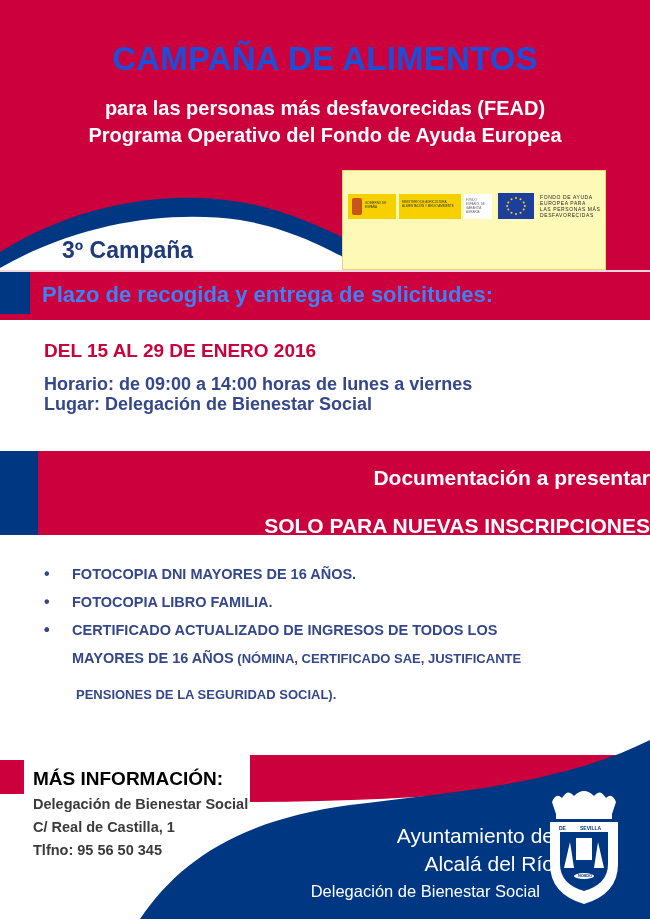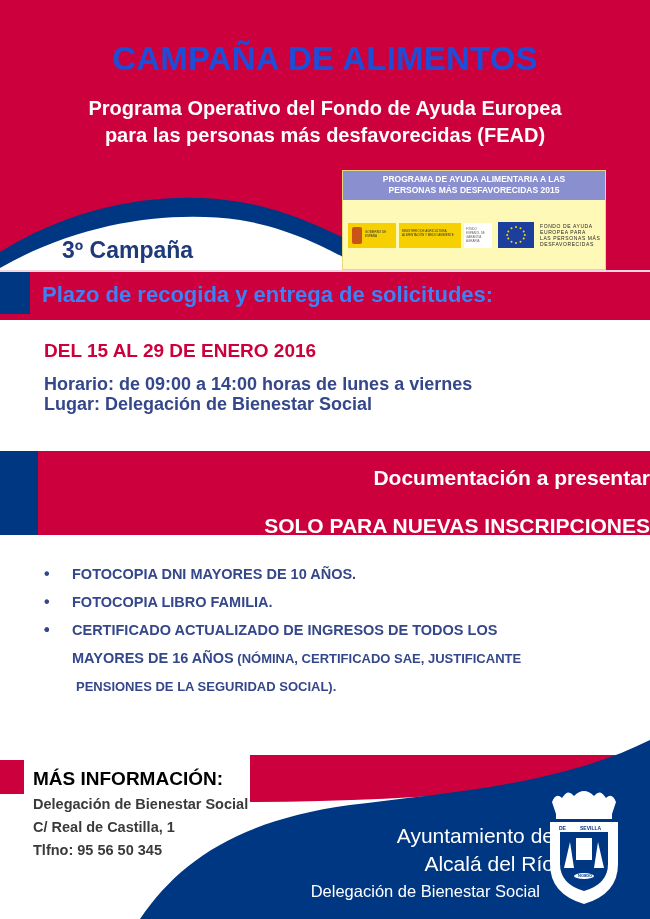--- a/index.html
+++ b/index.html
@@ -32,31 +32,27 @@
 
 <div class="abs red" style="left:0;top:0;width:650px;height:320px;"></div>
 
 <svg class="abs" style="left:0;top:180px;" width="650" height="95" viewBox="0 0 650 95">
   <path d="M0,72 C80,22 170,10 240,22 C290,30 330,52 345,58 L345,95 L0,95 Z" fill="#003782"></path>
   <path d="M0,88 C80,42 170,30 240,40 C290,48 330,70 345,78 L345,95 L0,95 Z" fill="#ffffff"></path>
 </svg>
 
 <div class="abs title">CAMPAÑA DE ALIMENTOS</div>
 <div class="abs subtitle">
+  <div>para las personas más desfavorecidas (FEAD)</div>
   <div>Programa Operativo del Fondo de Ayuda Europea</div>
-  <div>para las personas más desfavorecidas (FEAD)</div>
 </div>
 
 <div class="abs campaign">3º Campaña</div>
 
 <div class="abs fead">
-  <div class="fead-head">
-    <div>PROGRAMA DE AYUDA ALIMENTARIA A LAS</div>
-    <div>PERSONAS MÁS DESFAVORECIDAS 2015</div>
-  </div>
   <div class="fead-logos">
     <div class="abs" style="left:5px;top:23px;width:48px;height:25px;background:#f6d000;">
       <span style="position:absolute;left:4px;top:4px;width:10px;height:17px;background:#c8541a;border-radius:2px;"></span>
       <span style="position:absolute;left:17px;top:7px;font-size:3px;color:#333;width:28px;">GOBIERNO DE ESPAÑA</span>
     </div>
     <div class="abs" style="left:56px;top:23px;width:62px;height:25px;background:#f6d000;">
       <span style="position:absolute;left:3px;top:6px;font-size:3px;color:#333;width:56px;line-height:4px;">MINISTERIO DE AGRICULTURA, ALIMENTACIÓN Y MEDIO AMBIENTE</span>
     </div>
     <div class="abs" style="left:121px;top:23px;width:28px;height:25px;background:#fff;">
       <span style="position:absolute;left:2px;top:4px;font-size:3px;color:#666;width:24px;line-height:4px;">FONDO ESPAÑOL DE GARANTÍA AGRARIA</span>
@@ -97,26 +93,26 @@
 <div class="abs dates">DEL 15 AL 29 DE ENERO 2016</div>
 <div class="abs info-line" style="top:374px;text-align:right;">Horario: de  09:00 a 14:00 horas de lunes a viernes</div>
 <div class="abs info-line" style="top:394px;">Lugar: Delegación de Bienestar Social</div>
 
 <div class="abs blue" style="left:0;top:451px;width:38px;height:84px;"></div>
 <div class="abs red" style="left:38px;top:451px;width:612px;height:84px;"></div>
 <div class="abs doc-title" style="top:466px;">Documentación a presentar</div>
 <div class="abs doc-title" style="top:496px;text-decoration:underline;margin-top:18px;">SOLO PARA NUEVAS INSCRIPCIONES</div>
 
 <div class="abs list">
-  <div class="li"><span class="bullet">•</span><span>FOTOCOPIA DNI MAYORES DE 10 AÑOS.</span></div>
+  <div class="li"><span class="bullet">•</span><span>FOTOCOPIA DNI MAYORES DE 16 AÑOS.</span></div>
   <div class="li"><span class="bullet">•</span><span>FOTOCOPIA LIBRO FAMILIA.</span></div>
   <div class="li"><span class="bullet">•</span></div>
   <div class="li"><span class="bullet">•</span><span>CERTIFICADO ACTUALIZADO DE INGRESOS DE TODOS LOS</span></div>
   <div class="li-cont"><span>MAYORES DE 16 AÑOS</span><small> (NÓMINA, CERTIFICADO SAE, JUSTIFICANTE</small></div>
-  <div class="li-cont" style="padding-left:36px;font-size:13px;">PENSIONES DE LA SEGURIDAD SOCIAL).</div>
+  <div class="li-cont" style="padding-left:36px;font-size:13px;margin-top:8px;">PENSIONES DE LA SEGURIDAD SOCIAL).</div>
 </div>
 
 <svg class="abs" style="left:0;top:740px;" width="650" height="179" viewBox="0 0 650 179">
   <rect x="0" y="20" width="24" height="34" fill="#cc003d"></rect>
   <path d="M250,15 L620,15 L620,40 C500,52 380,62 250,62 Z" fill="#cc003d"></path>
   <path d="M650,0 L650,179 L140,179 C180,120 240,80 350,65 C450,52 560,45 650,0 Z" fill="#003782"></path>
 </svg>
 
 <div class="abs more-title">MÁS INFORMACIÓN:</div>
 <div class="abs contact" style="top:796px;">Delegación de Bienestar Social</div>

